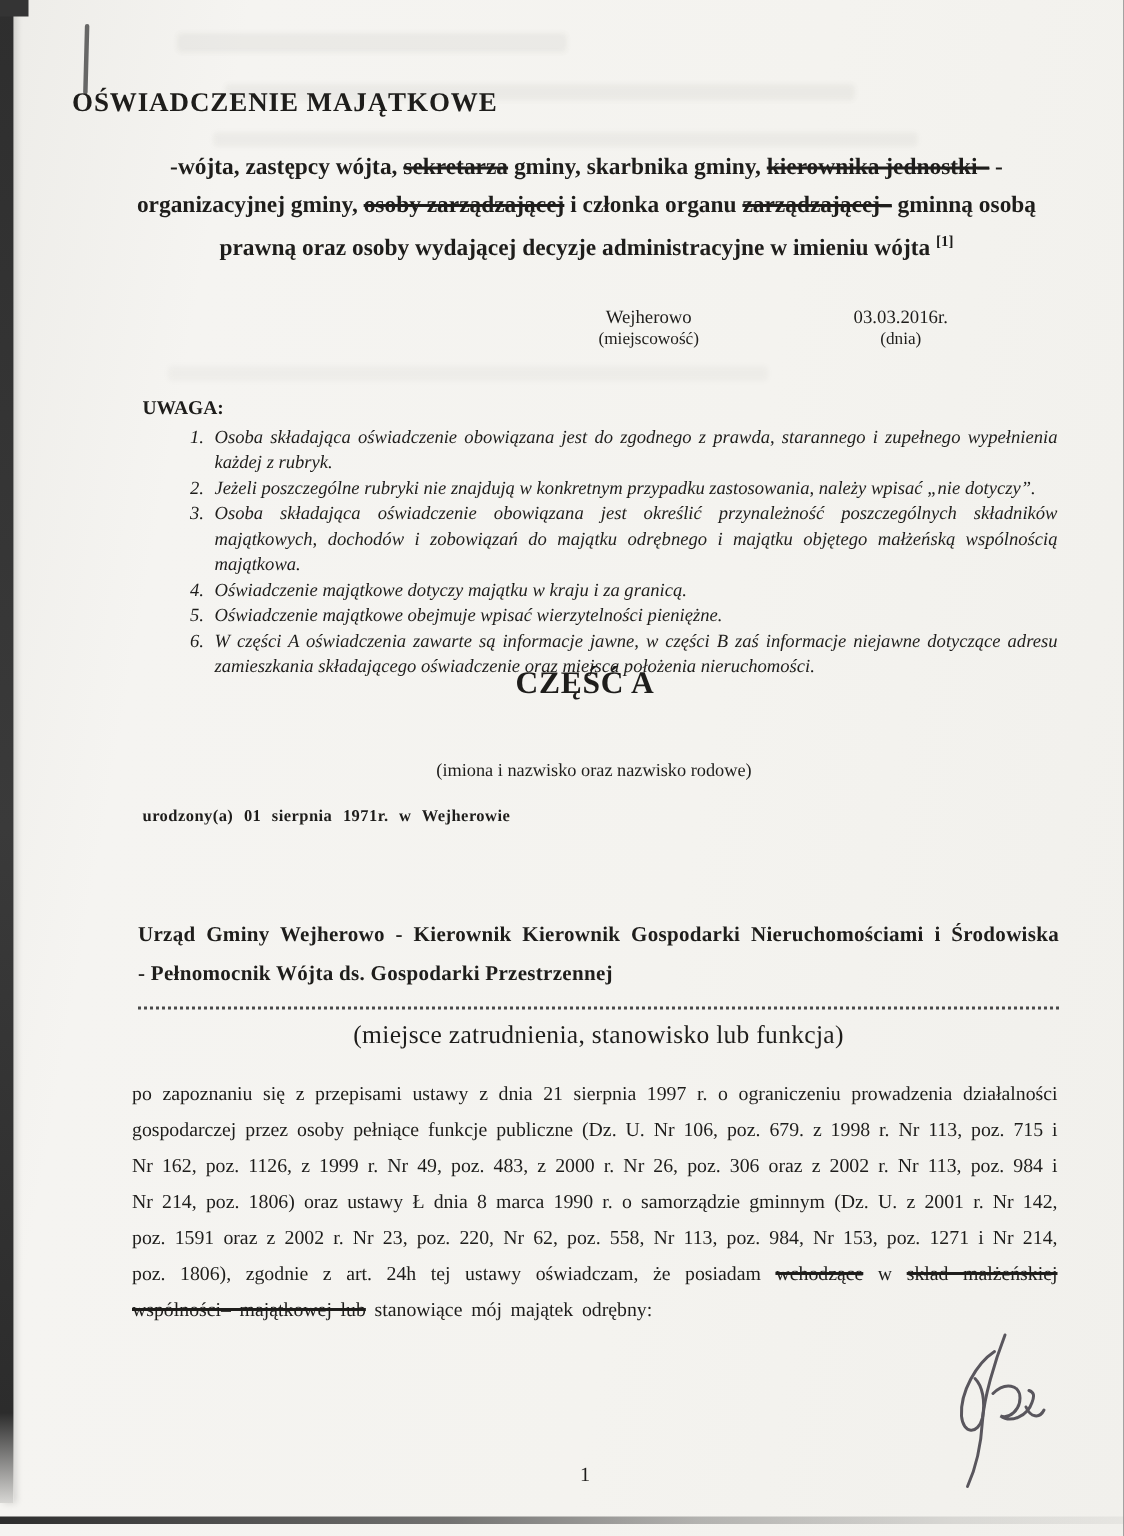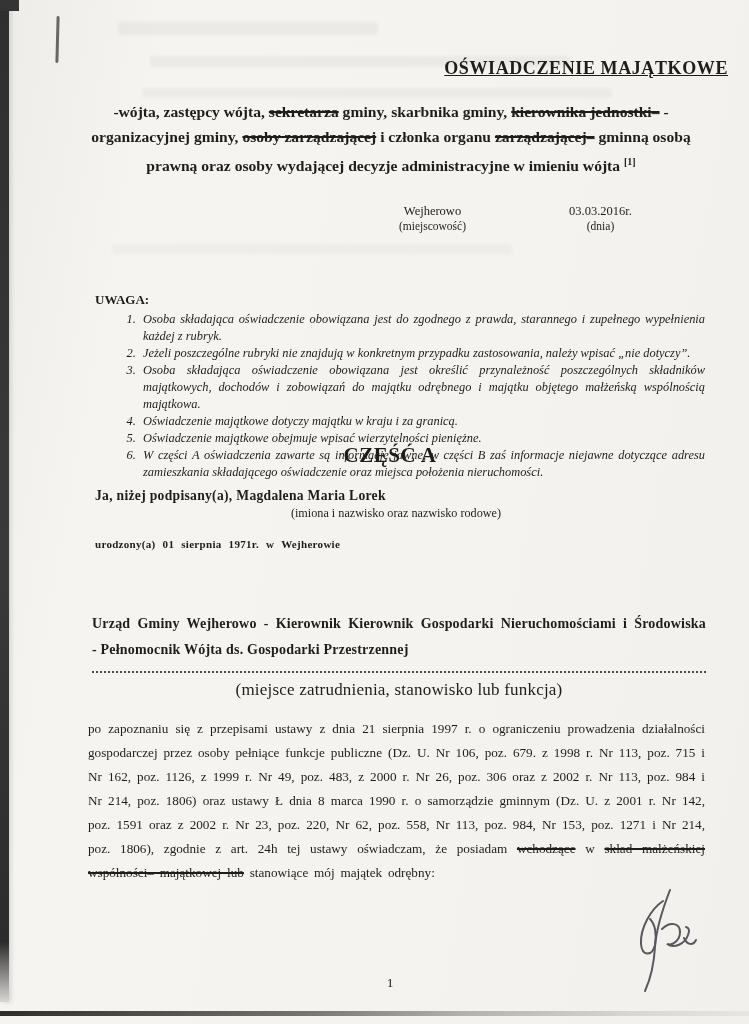--- a/index.html
+++ b/index.html
@@ -21,33 +21,33 @@
     background:linear-gradient(to right,rgba(28,28,28,.92),rgba(28,28,28,.6) 40%,rgba(28,28,28,.3) 62%,rgba(28,28,28,.12) 85%,rgba(28,28,28,.05));}
   .pen-mark{position:absolute;left:56px;top:16px;width:3px;height:47px;background:#454545;
     opacity:.8;border-radius:2px;transform:rotate(1.5deg);}
   .ghost{position:absolute;background:rgba(118,118,104,.10);filter:blur(1.6px);border-radius:3px;}
   .ghost.g1{left:118px;top:22px;width:260px;height:13px;opacity:.8;}
   .ghost.g2{left:150px;top:56px;width:420px;height:11px;opacity:.75;}
   .ghost.g3{left:142px;top:88px;width:470px;height:10px;opacity:.65;}
   .ghost.g4{left:112px;top:244px;width:400px;height:10px;opacity:.5;}
 
   
-  .doc-title{position:absolute;left:28px;top:58px;width:700px;text-align:right;
-    font-size:18px;font-weight:700;letter-spacing:.6px;text-decoration:underline;}
+  .doc-title{position:absolute;left:48px;top:58px;width:700px;text-align:left;
+    font-size:18px;font-weight:700;letter-spacing:.6px;}
   .subtitle{position:absolute;left:80px;top:99px;width:622px;text-align:center;
     font-size:15.6px;font-weight:700;line-height:25px;}
   .subtitle sup{font-size:10px;font-weight:700;}
   s{text-decoration:line-through;text-decoration-thickness:1.6px;}
 
   .meta-row{position:absolute;top:204px;left:0;width:749px;font-size:12.5px;}
   .meta-place{position:absolute;left:360px;width:145px;text-align:center;}
   .meta-date{position:absolute;left:528px;width:145px;text-align:center;}
   .meta-caption{font-size:11.5px;margin-top:1px;}
 
-  .uwaga{position:absolute;left:95px;top:263px;width:610px;font-size:12.4px;line-height:17px;margin-top:28px;}
+  .uwaga{position:absolute;left:95px;top:263px;width:610px;font-size:12.4px;line-height:17px;}
   .uwaga-heading{font-weight:700;font-size:13px;}
   .uwaga ol{margin:3px 0 0 0;padding-left:44px;}
   .uwaga li{padding-left:4px;text-align:justify;margin:0;font-style:italic;}
 
   .section-a{position:absolute;left:40px;top:443px;width:700px;text-align:center;
     font-size:21px;font-weight:700;letter-spacing:.5px;}
 
   .declarant{position:absolute;left:95px;top:488px;font-size:13.6px;font-weight:700;letter-spacing:.3px;}
   .name-caption{position:absolute;left:40px;top:506px;width:712px;text-align:center;font-size:12.2px;}
   .birth-line{position:absolute;left:95px;top:538px;font-size:11px;font-weight:700;word-spacing:4px;letter-spacing:.3px;}
@@ -100,21 +100,20 @@
       <li>Jeżeli poszczególne rubryki nie znajdują w konkretnym przypadku zastosowania, należy wpisać „nie dotyczy”.</li>
       <li>Osoba składająca oświadczenie obowiązana jest określić przynależność poszczególnych składników majątkowych, dochodów i zobowiązań do majątku odrębnego i majątku objętego małżeńską wspólnością majątkowa.</li>
       <li>Oświadczenie majątkowe dotyczy majątku w kraju i za granicą.</li>
       <li>Oświadczenie majątkowe obejmuje wpisać wierzytelności pieniężne.</li>
       <li>W części A oświadczenia zawarte są informacje jawne, w części B zaś informacje niejawne dotyczące adresu zamieszkania składającego oświadczenie oraz miejsca położenia nieruchomości.</li>
     </ol>
   </div>
 
   <div class="section-a">CZĘŚĆ A</div>
 
-  <div class="declarant">Ja, niżej podpisany(a), Magdalena Maria Lorek</div>
   <div class="name-caption">(imiona i nazwisko oraz nazwisko rodowe)</div>
   <div class="birth-line">urodzony(a)  01 sierpnia 1971r. w Wejherowie</div>
 
   <div class="employment">
     <div class="l1">Urząd Gminy Wejherowo - Kierownik Kierownik Gospodarki Nieruchomościami i Środowiska</div>
     <div class="l2">- Pełnomocnik Wójta ds. Gospodarki Przestrzennej</div>
     <div class="dotted-line"></div>
     <div class="employment-caption">(miejsce zatrudnienia, stanowisko lub funkcja)</div>
   </div>
 

